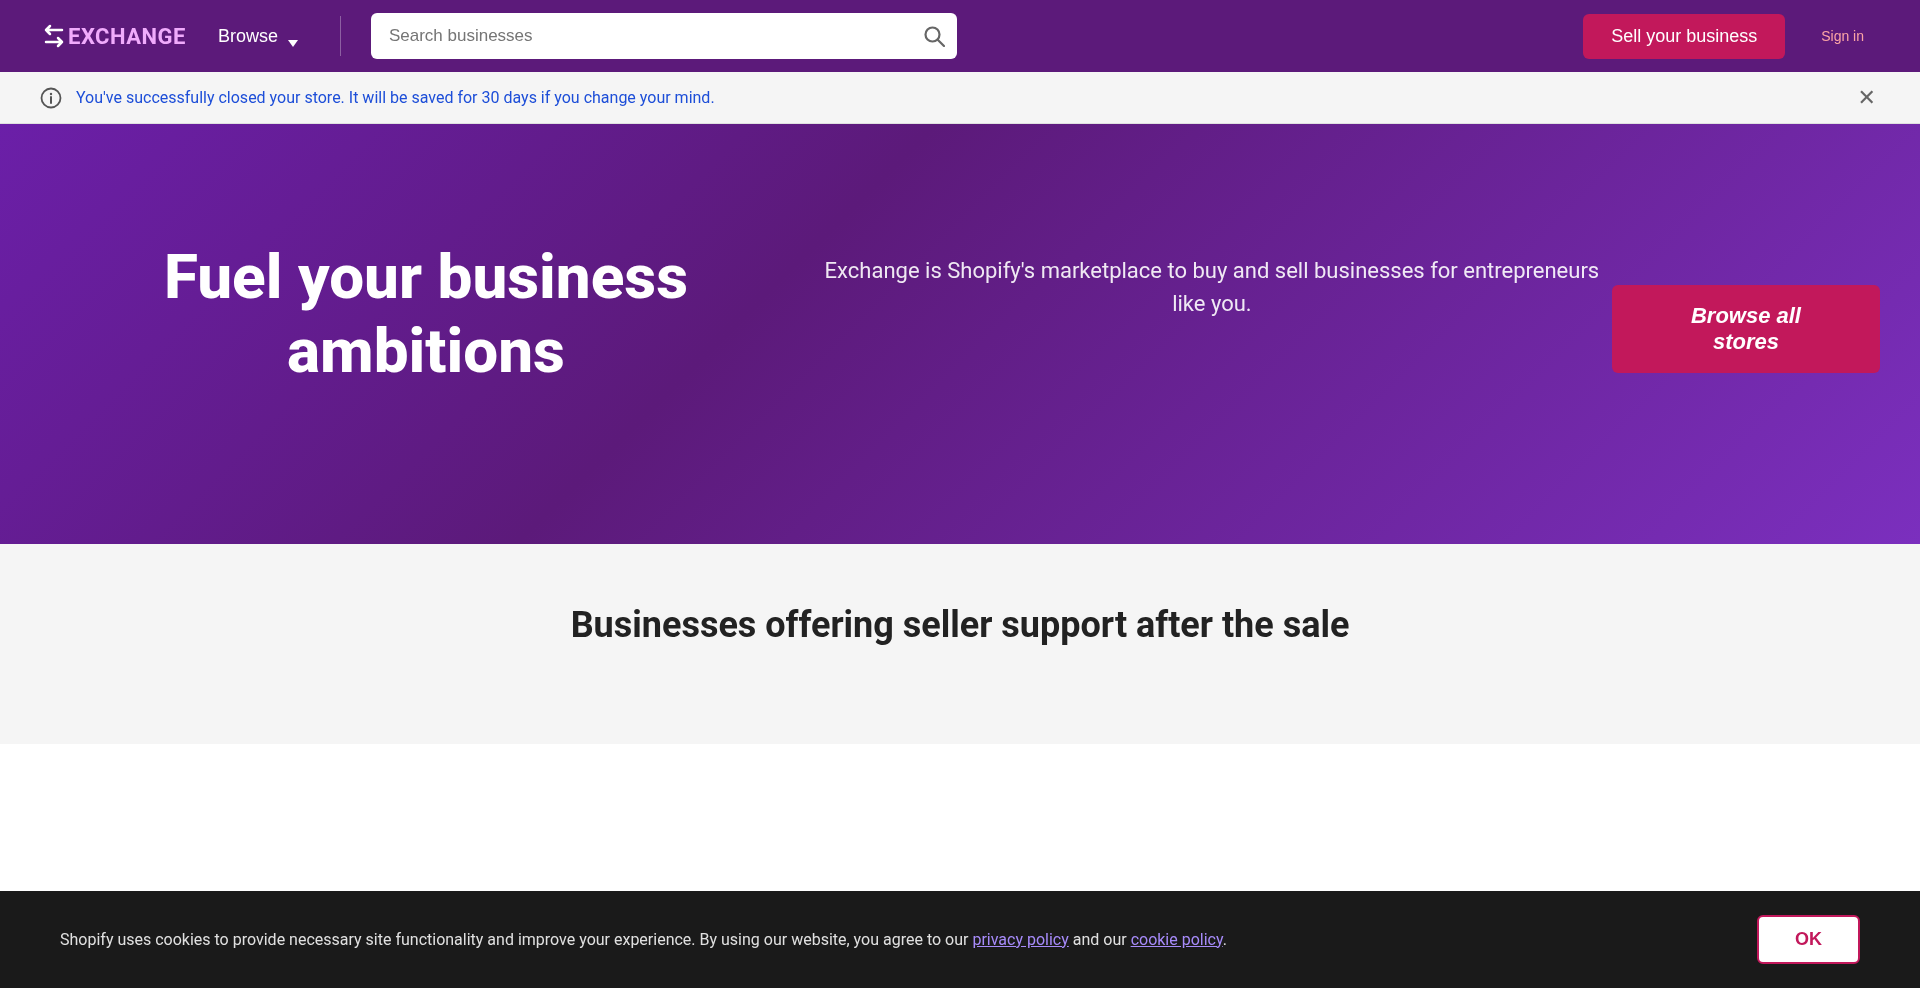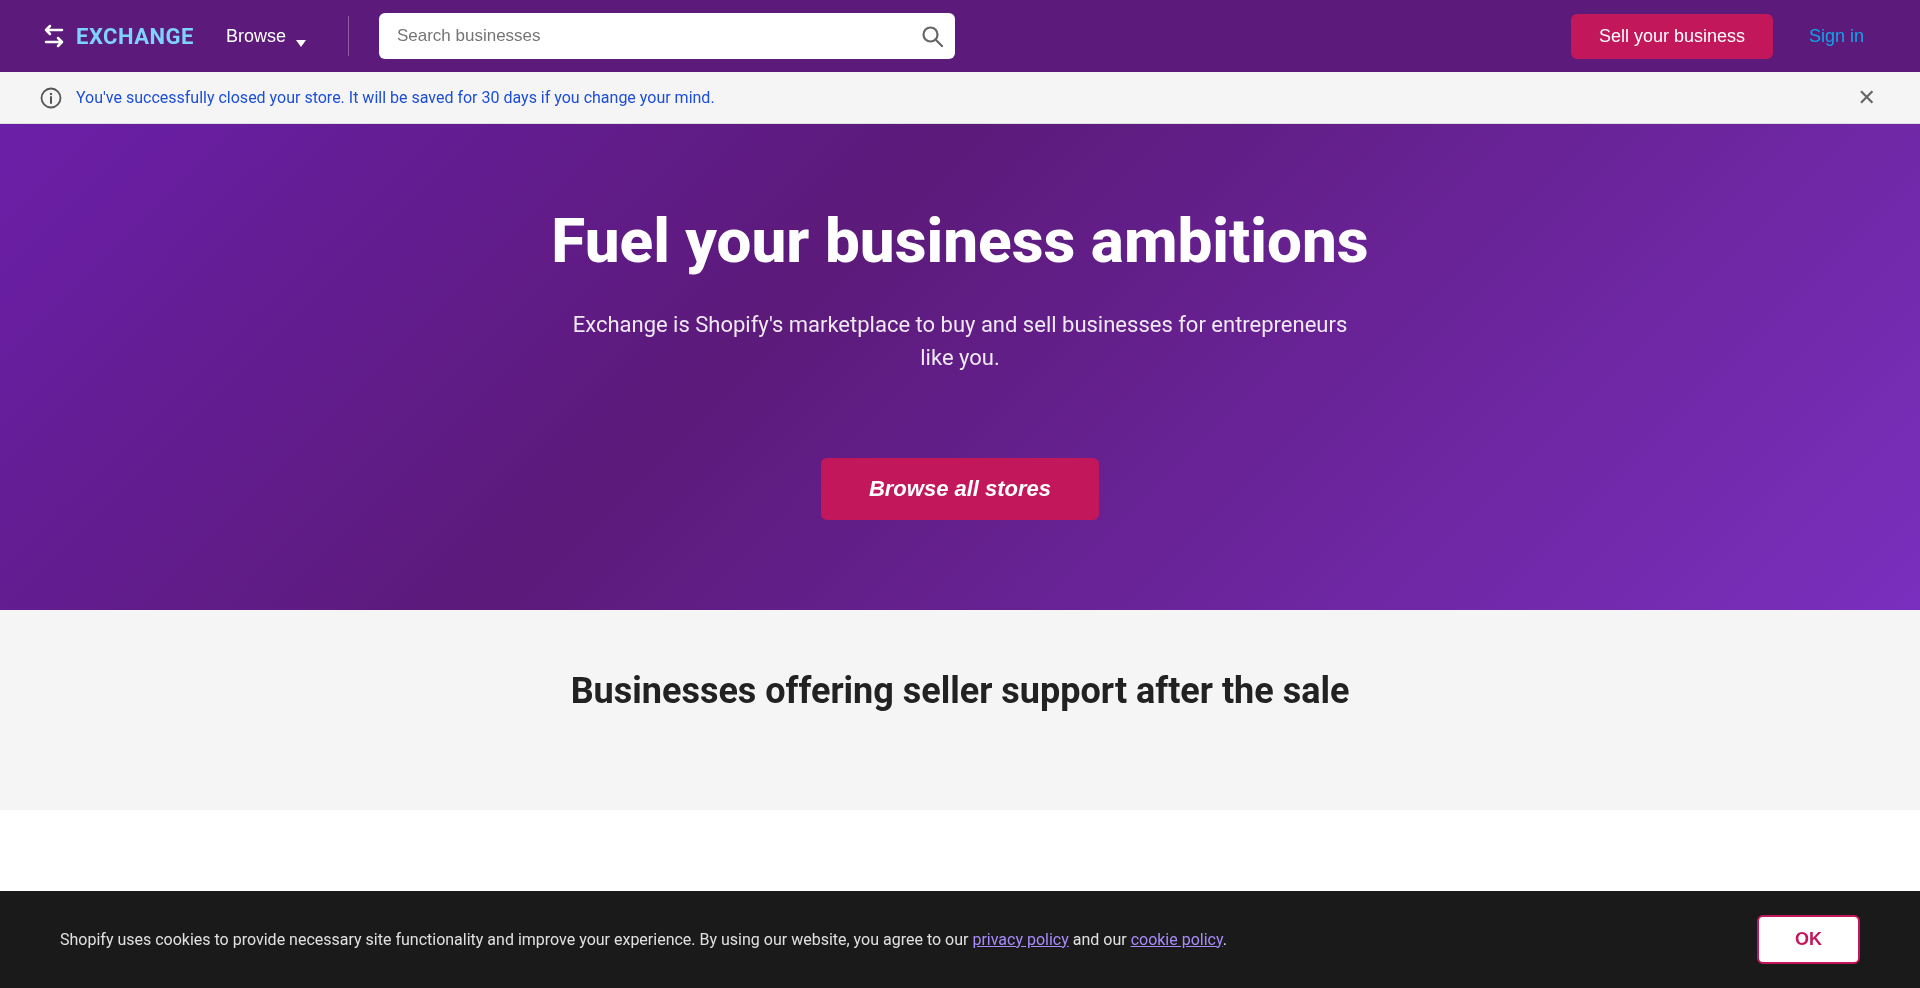--- a/index.html
+++ b/index.html
@@ -21,22 +21,22 @@
       height: 72px;
       display: flex;
       align-items: center;
       padding: 0 40px;
       gap: 20px;
     }
 
     .logo-area {
       display: flex;
       align-items: center;
-      gap: 8px;
-      color: #7dd3fc;
+      gap: 0;
+      color: #f0abfc;
       font-size: 22px;
       font-weight: 700;
       letter-spacing: 0.5px;
       cursor: pointer;
       white-space: nowrap;
       justify-content: flex-end;
     }
 
     .logo-icon {
       width: 28px;
@@ -105,22 +105,22 @@
       padding: 12px 28px;
       font-size: 18px;
       font-weight: 400;
       cursor: pointer;
       white-space: nowrap;
     }
 
     .signin-btn {
       background: none;
       border: none;
-      color: #0ea5e9;
-      font-size: 18px;
+      color: #fca5a5;
+      font-size: 14px;
       cursor: pointer;
       padding: 8px 16px;
     }
 
     
     .notification-banner {
       background-color: #f5f5f5;
       border-bottom: 1px solid #e0e0e0;
       height: 52px;
       display: flex;
@@ -145,21 +145,20 @@
       align-items: center;
       justify-content: center;
       padding: 4px;
       line-height: 1;
     }
 
     
     .hero {
       background: linear-gradient(135deg, #6b1fa8 0%, #5c1a7a 40%, #7b2fbe 100%);
       display: flex;
-      flex-direction: column;
       align-items: center;
       justify-content: center;
       padding: 80px 40px 90px;
       min-height: 420px;
       text-align: center;
     }
 
     .hero-title {
       color: white;
       font-size: 62px;

